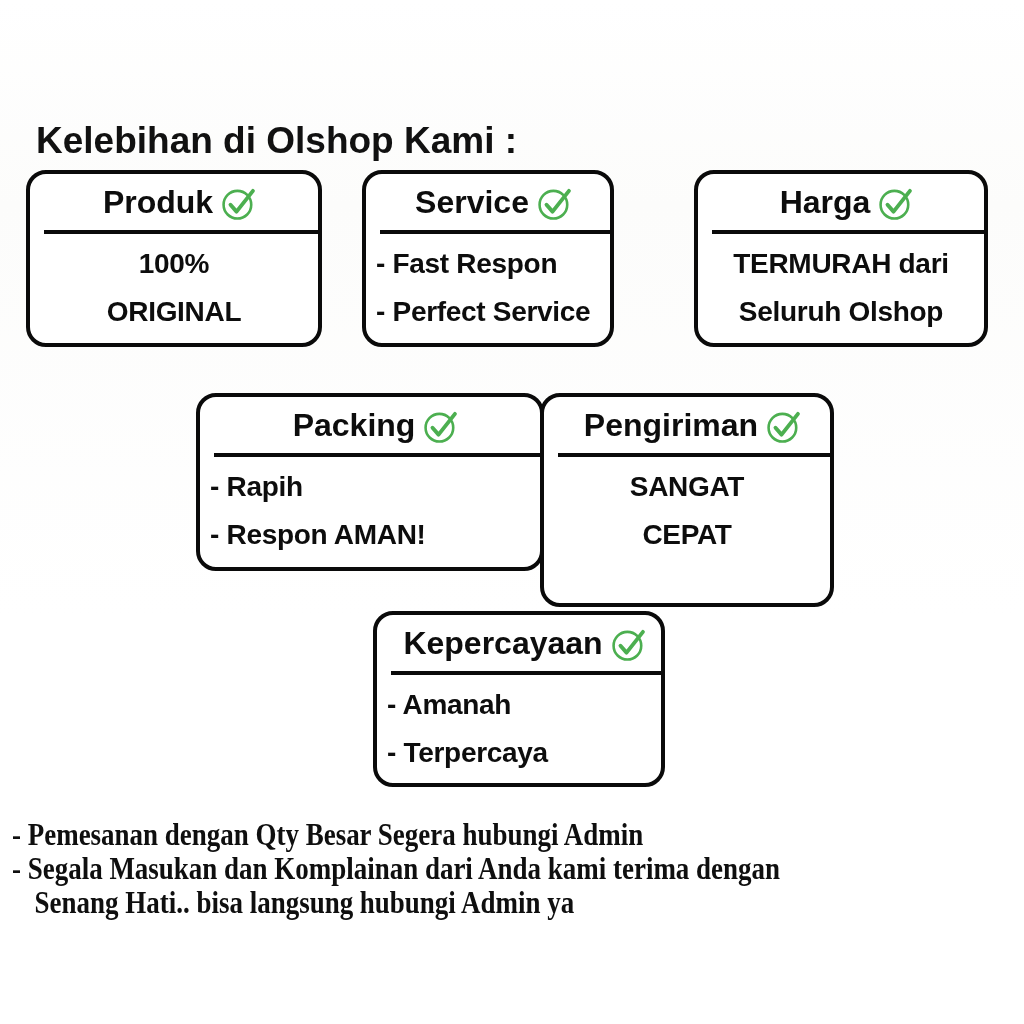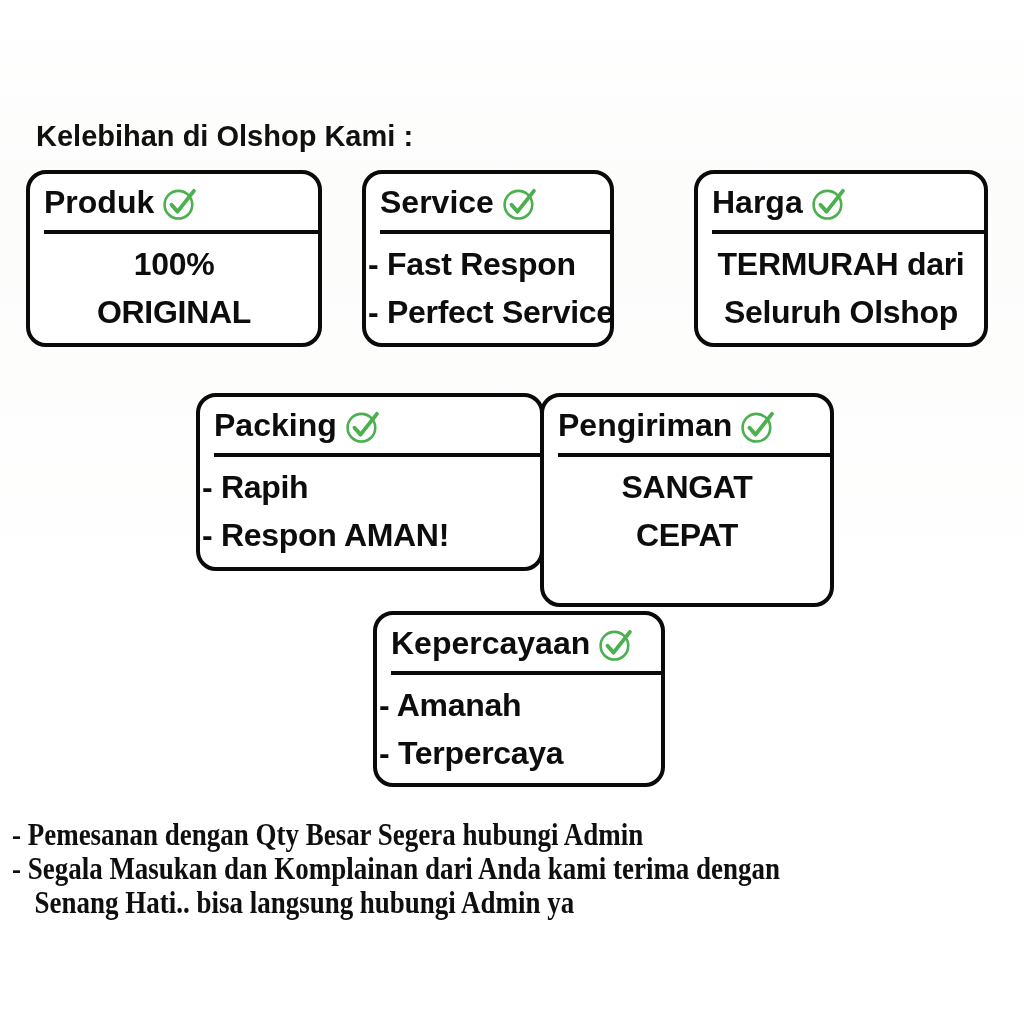--- a/index.html
+++ b/index.html
@@ -9,63 +9,64 @@
   }
   #canvas{
     position:relative;
     width:1024px;height:1024px;
     background:linear-gradient(180deg,#ffffff 0%,#fcfcfb 20%,#ffffff 60%);
     overflow:hidden;
   }
   .page-title{
     position:absolute;
     left:36px;top:120px;
-    font-size:29px;font-weight:700;color:#111;
+    font-size:37px;font-weight:700;color:#111;
     letter-spacing:0px;
     white-space:nowrap;
   }
   .box{
     position:absolute;
     background:#ffffff;
     border:4px solid #0a0a0a;
     border-radius:20px;
     overflow:hidden;
     box-sizing:border-box;
   }
   .box-header{
     height:56px;
     display:flex;
     align-items:center;
+    justify-content:center;
     gap:8px;
     border-bottom:4px solid #0a0a0a;
     font-size:32px;
     font-weight:700;
     color:#0d0d0d;
     white-space:nowrap;
     margin-left:14px;
   }
   .check{
     display:inline-flex;
     width:38px;height:38px;
     margin-top:2px;
     flex:0 0 auto;
   }
   .box-body{
     padding:6px 12px 0 12px;
     font-weight:700;
     color:#0d0d0d;
   }
   .box-body .line{
-    font-size:32px;
+    font-size:28px;
     line-height:48px;
     white-space:nowrap;
     letter-spacing:-0.3px;
   }
   .box-body.center{text-align:center;}
-  .box-body.left{text-align:left;padding-left:2px;}
+  .box-body.left{text-align:left;padding-left:10px;}
   .footer{
     position:absolute;
     left:12px;top:818px;
     width:1000px;
     font-weight:700;
     color:#0f0f0f;
     font-family:Liberation Serif, serif;
   }
   .footer .f-line{
     font-size:31px;

